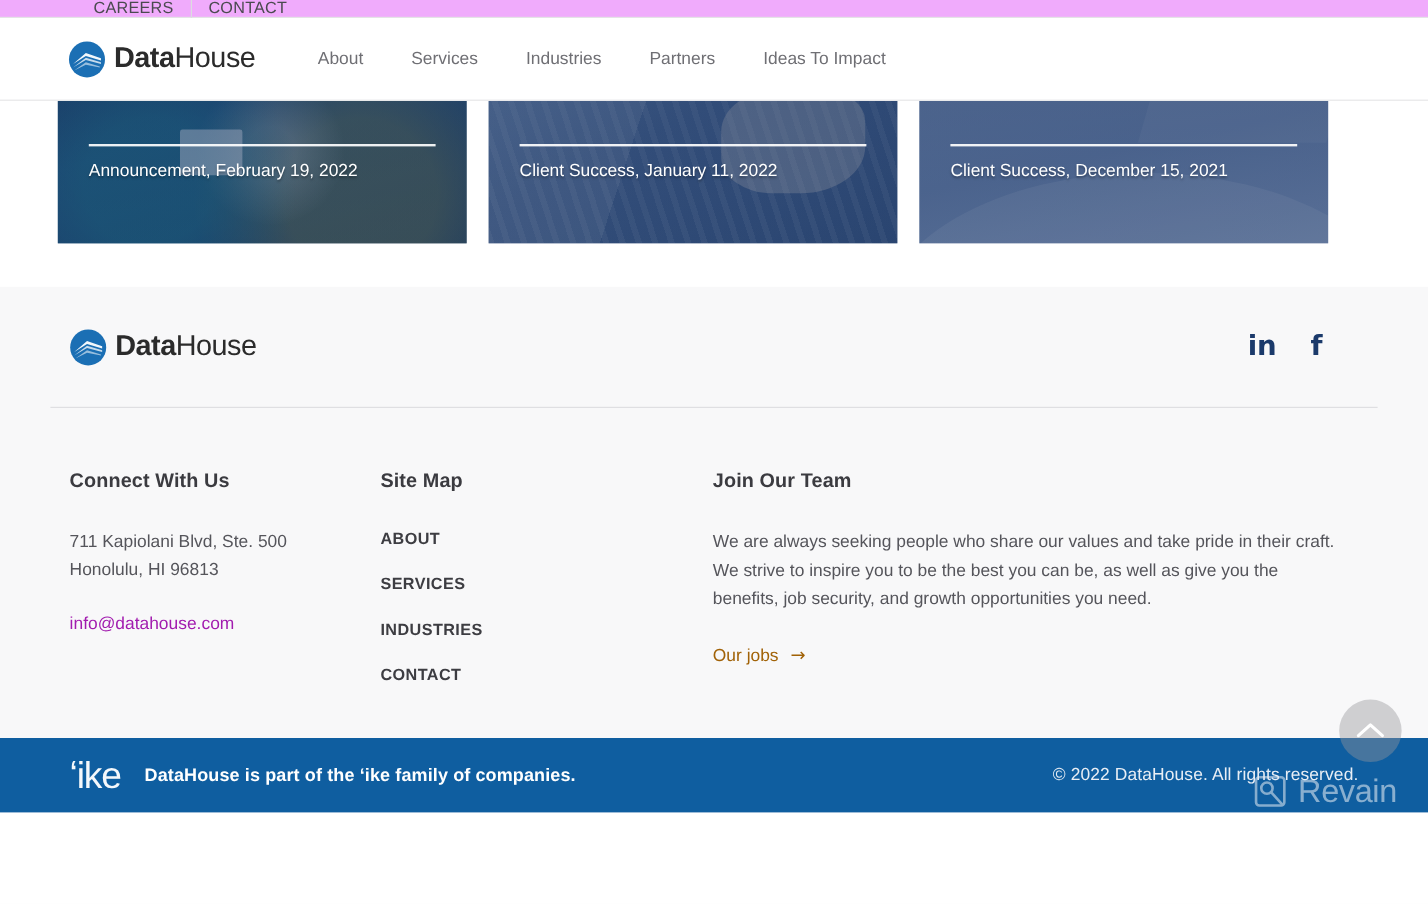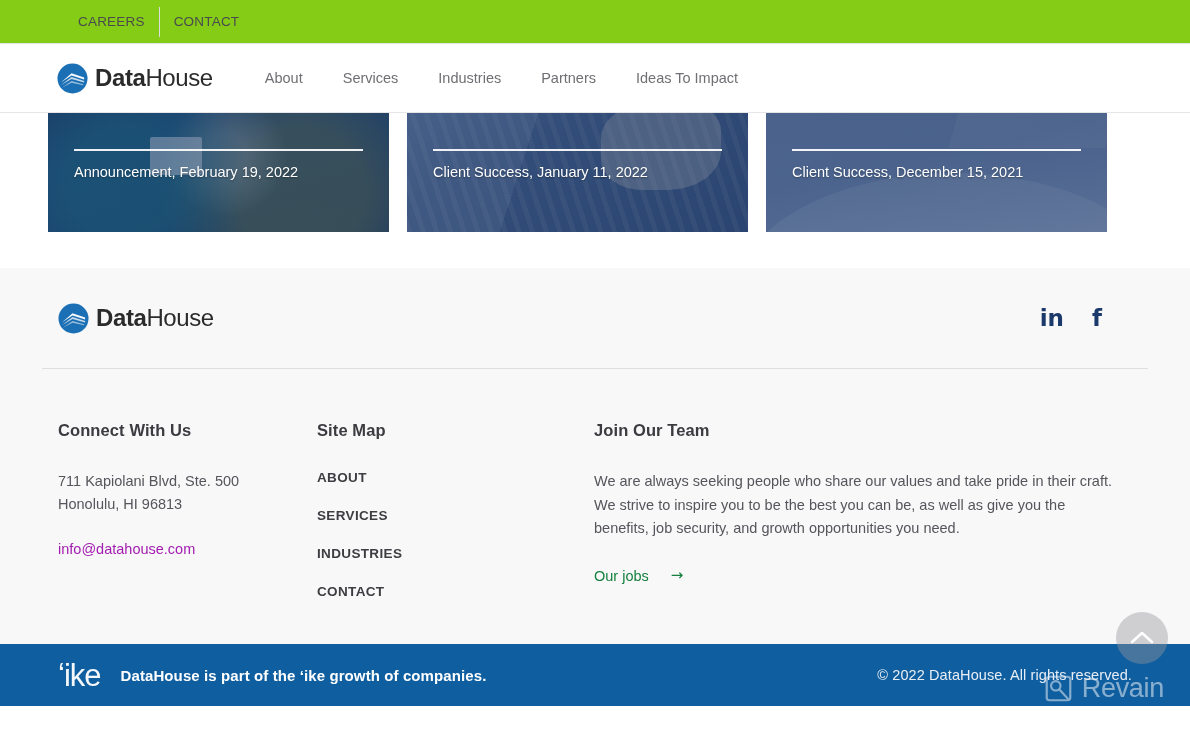--- a/index.html
+++ b/index.html
@@ -6,22 +6,22 @@
   html, body {
     width: 1190px; height: 753px;
     font-family: "Liberation Sans", sans-serif;
     background: #ffffff;
     overflow: hidden;
   }
   body { position: relative; }
 
   
   .utility-bar {
-    height: 44px;
-    background: #84cc16;
+    height: 15px;
+    background: #f0abfc;
     border-bottom: 1px solid #e4e4e6;
     display: flex;
     align-items: center;
     justify-content: flex-start;
     padding-left: 64px;
   }
   .utility-link {
     font-size: 13.5px;
     color: #4a4a4f;
     letter-spacing: .2px;
@@ -219,23 +219,23 @@
   .team-body {
     font-size: 14.5px;
     color: #55555b;
     line-height: 23.5px;
     width: 525px;
     margin-bottom: 26px;
   }
   .jobs-link {
     display: inline-flex;
     align-items: center;
-    gap: 22px;
-    font-size: 14.5px;
-    color: #15803d;
+    gap: 10px;
+    font-size: 14.5px;
+    color: #a16207;
     text-decoration: none;
     cursor: pointer;
     text-align: right;
   }
   .jobs-arrow { font-size: 15px; line-height: 1; font-family: "DejaVu Sans", sans-serif; }
 
   
   .bottom-bar {
     position: absolute;
     left: 0; bottom: 0;
@@ -406,21 +406,21 @@
         <span>Our jobs</span>
         <span class="jobs-arrow">→</span>
       </a>
     </div>
 
   </div>
 
   <div class="bottom-bar">
     <div class="bottom-left">
       <span class="ike-logo">ʻike</span>
-      <span class="bottom-tagline">DataHouse is part of the ʻike growth of companies.</span>
+      <span class="bottom-tagline">DataHouse is part of the ʻike family of companies.</span>
     </div>
     <div class="bottom-copy">© 2022 DataHouse. All rights reserved.</div>
   </div>
 
   <div class="scroll-top">
     <svg width="24" height="16" viewBox="0 0 24 16">
       <path d="M2 12 L12 3 L22 12" fill="none" stroke="#ffffff" stroke-width="2.6" stroke-linecap="round" stroke-linejoin="round"></path>
     </svg>
   </div>
 

